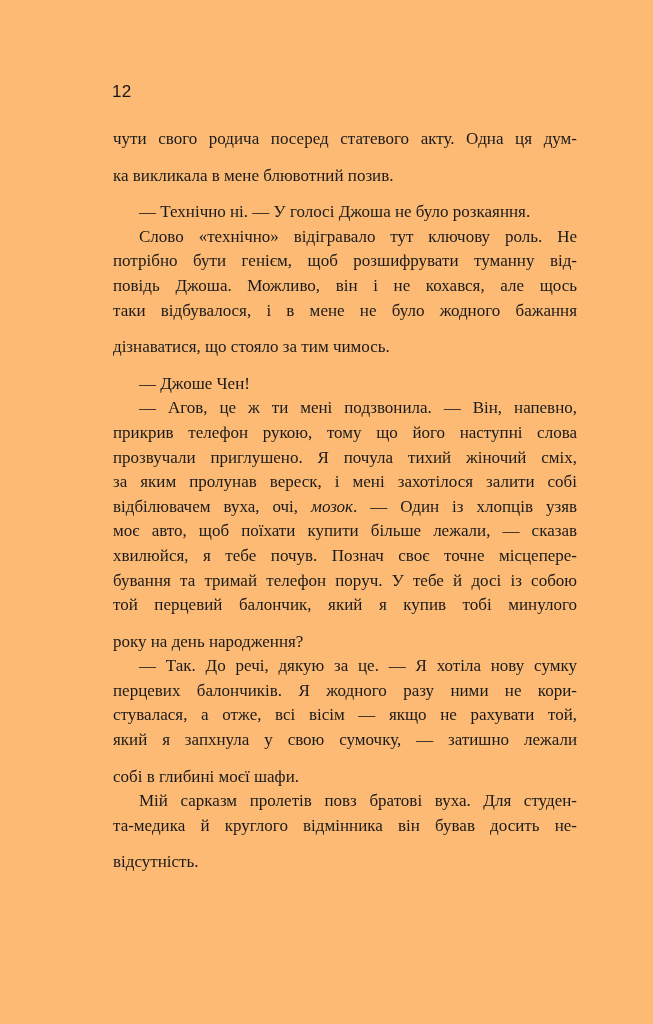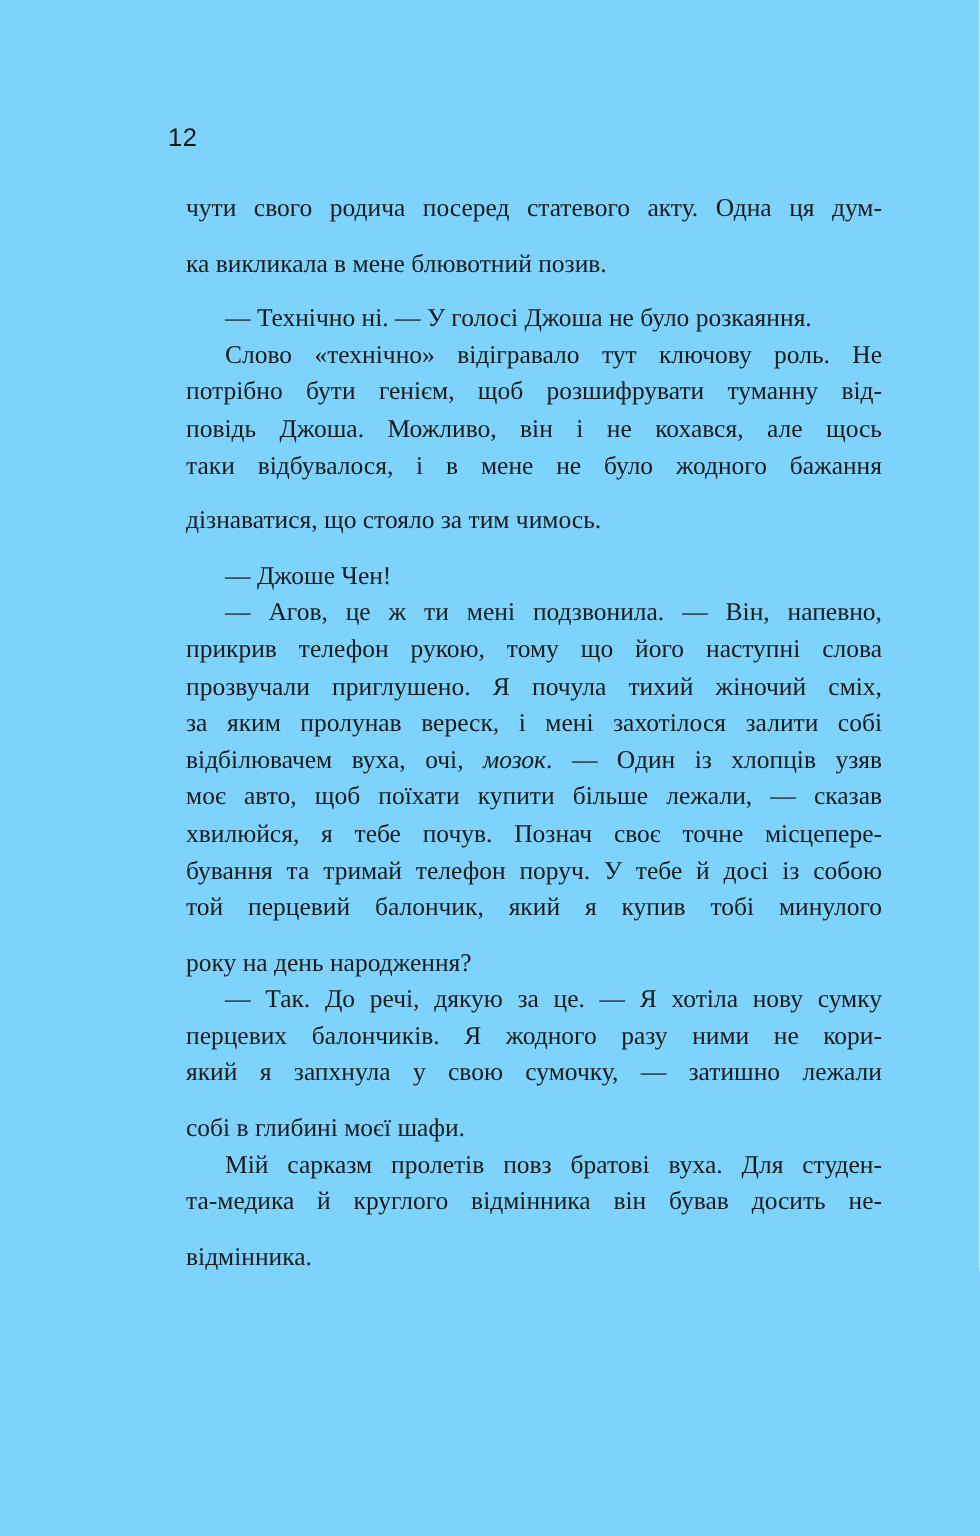--- a/index.html
+++ b/index.html
@@ -4,38 +4,38 @@
 <style>
   html, body {
     margin: 0;
     padding: 0;
     background: #ffffff;
   }
   .book-page {
     position: relative;
     width: 653px;
     height: 1024px;
-    background: #7dd3fc;
+    background: #fdba74;
     overflow: hidden;
     font-family: "Liberation Serif", "DejaVu Serif", serif;
     color: #1a1a1a;
   }
   .page-number {
     position: absolute;
     left: 112px;
     top: 82px;
     font-family: "Liberation Sans", "DejaVu Sans", sans-serif;
     font-size: 17px;
     line-height: 20px;
     color: #161616;
     letter-spacing: 0.3px;
   }
   .page-text {
     position: absolute;
-    left: 124px;
+    left: 113px;
     top: 127px;
     width: 464px;
     font-size: 17px;
     line-height: 24.6px;
   }
   .paragraph {
     margin: 0;
   }
   .line {
     text-align: justify;
@@ -85,22 +85,23 @@
         <div class="line">відбілювачем вуха, очі, <em>мозок</em>. — Один із хлопців узяв</div>
         <div class="line">моє авто, щоб поїхати купити більше лежали, — сказав</div>
         <div class="line">хвилюйся, я тебе почув. Познач своє точне місцепере-</div>
         <div class="line">бування та тримай телефон поруч. У тебе й досі із собою</div>
         <div class="line">той перцевий балончик, який я купив тобі минулого</div>
         <div class="line last">року на день народження?</div>
       </div>
       <div class="paragraph">
         <div class="line indent">— Так. До речі, дякую за це. — Я хотіла нову сумку</div>
         <div class="line">перцевих балончиків. Я жодного разу ними не кори-</div>
+        <div class="line">стувалася, а отже, всі вісім — якщо не рахувати той,</div>
         <div class="line">який я запхнула у свою сумочку, — затишно лежали</div>
         <div class="line last">собі в глибині моєї шафи.</div>
       </div>
       <div class="paragraph">
         <div class="line indent">Мій сарказм пролетів повз братові вуха. Для студен-</div>
         <div class="line">та-медика й круглого відмінника він бував досить не-</div>
-        <div class="line last">відмінника.</div>
+        <div class="line last">відсутність.</div>
       </div>
     </div>
 </div>
 
 </body></html>

